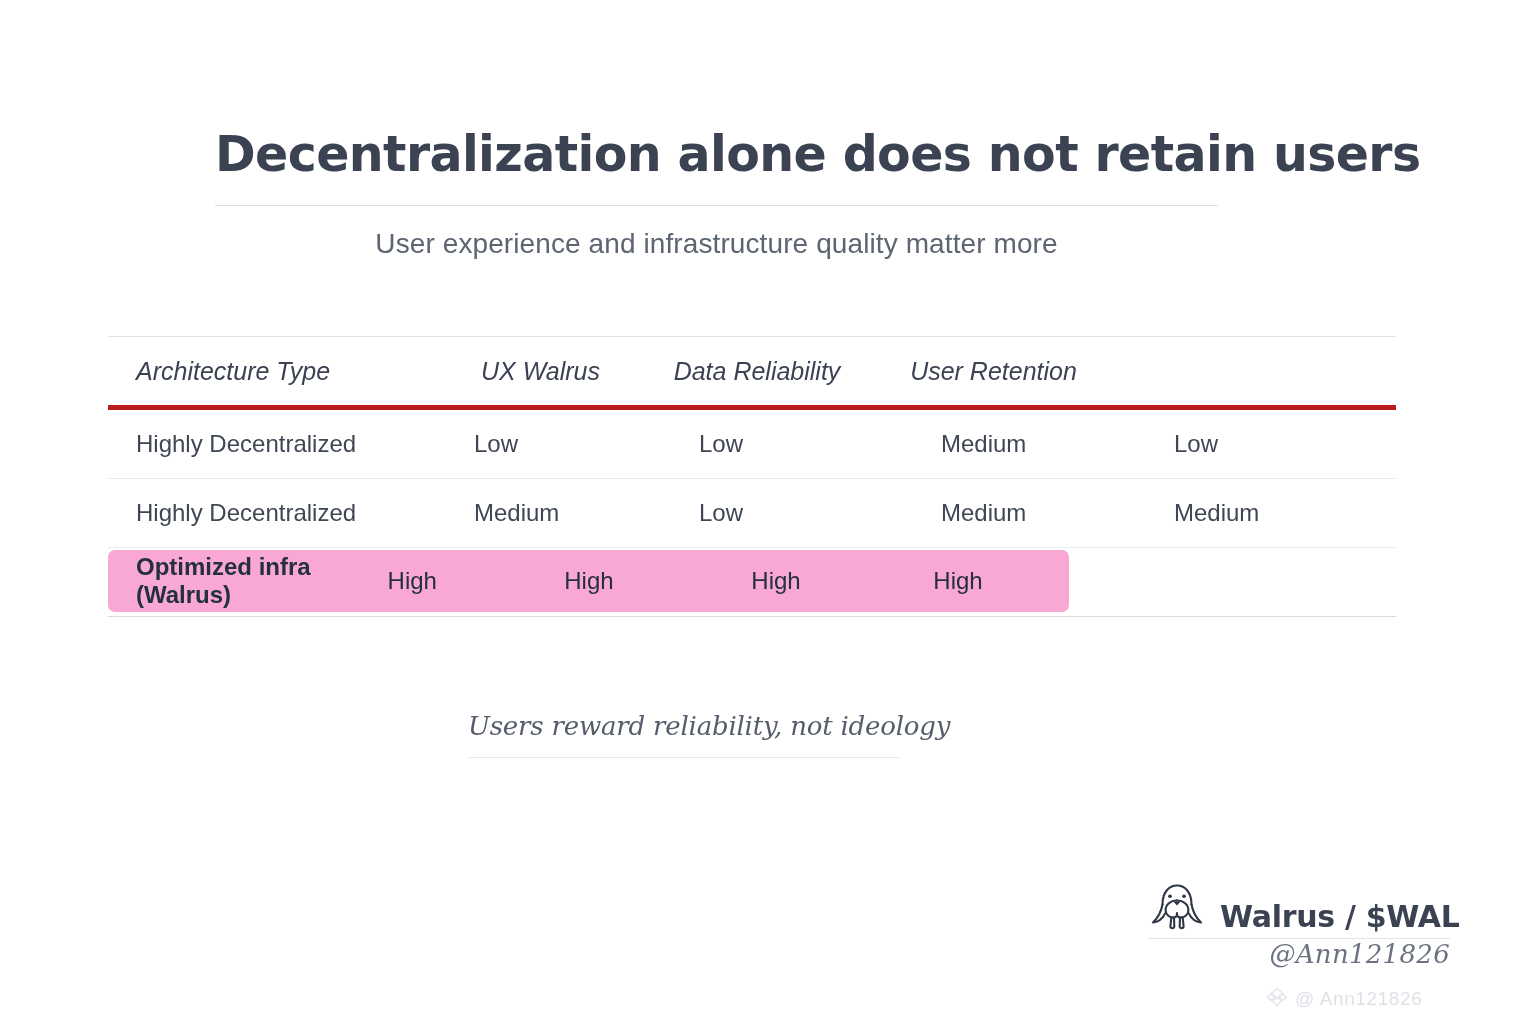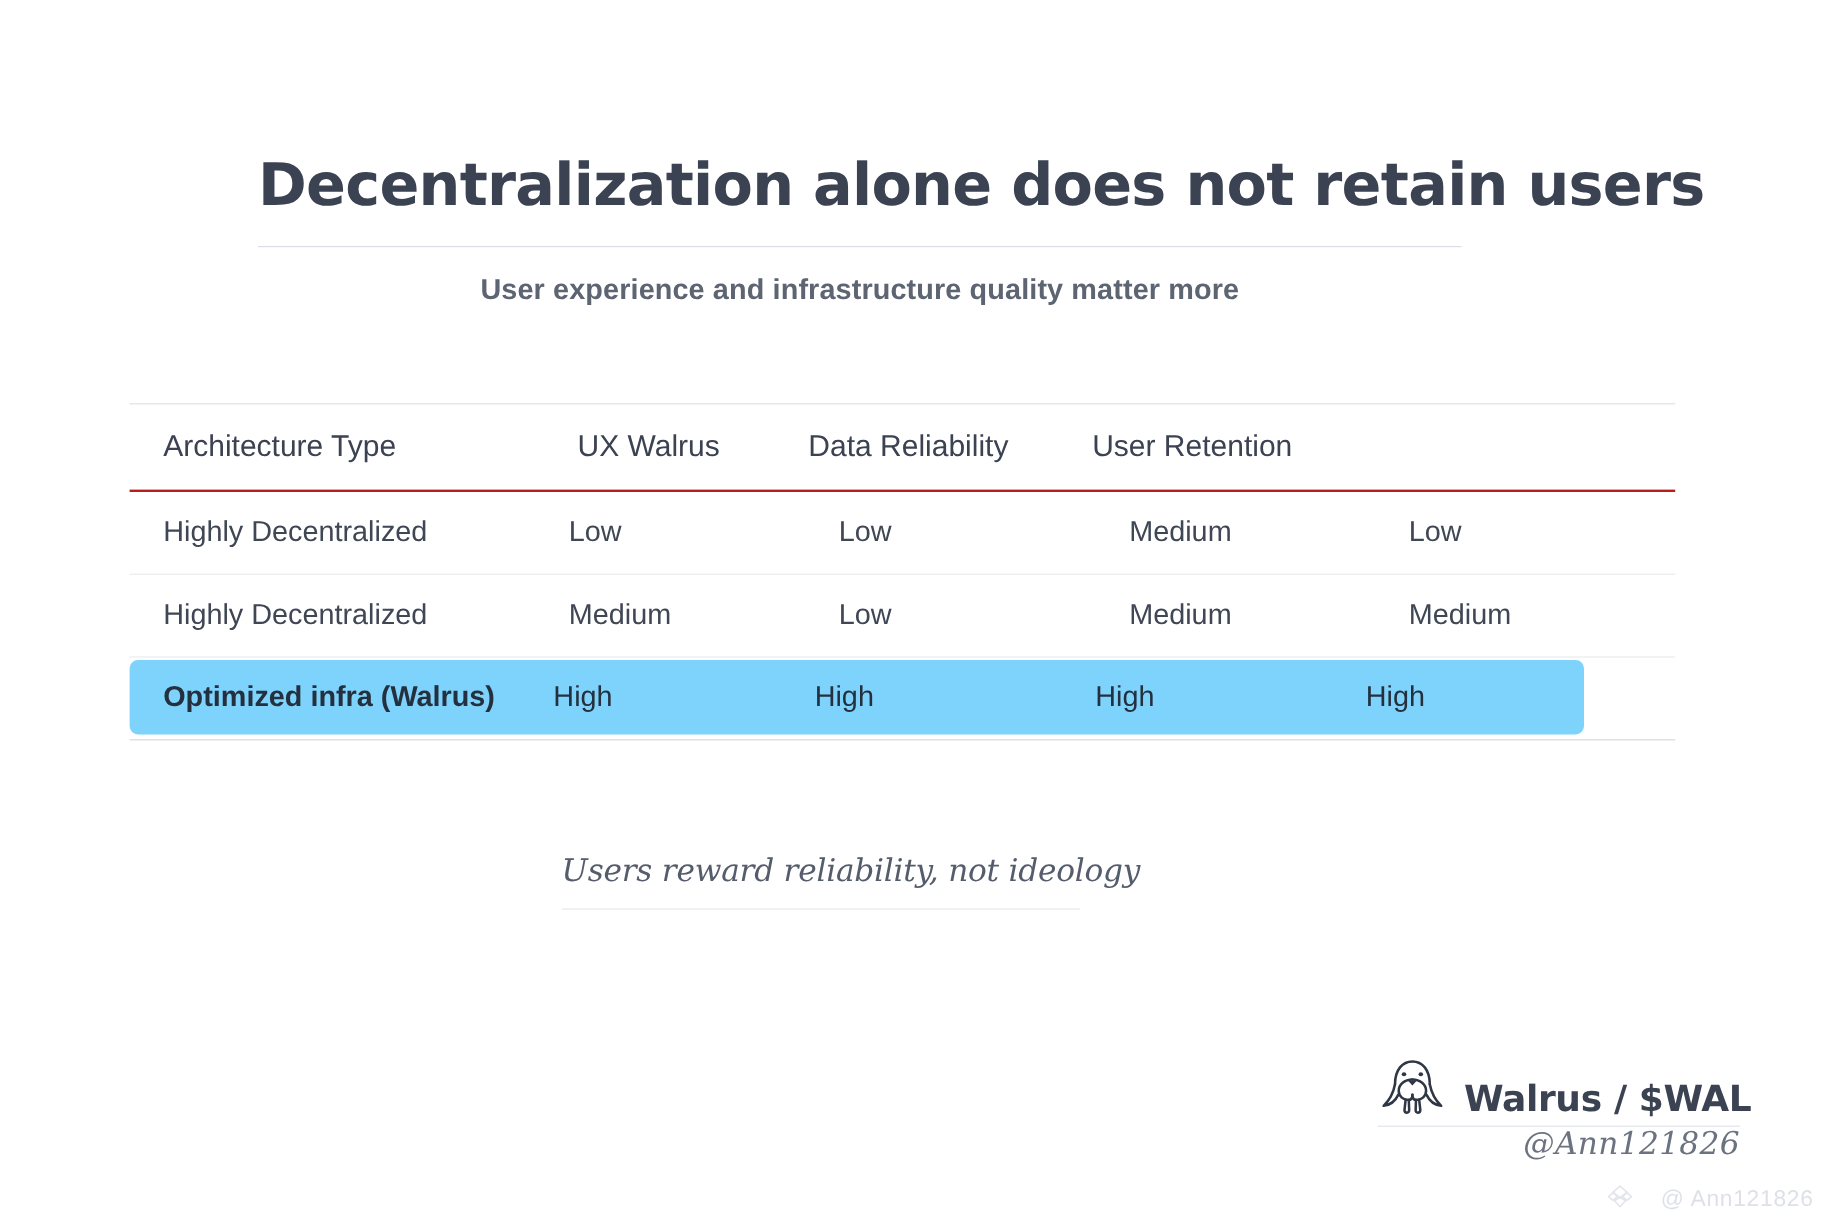--- a/index.html
+++ b/index.html
@@ -39,22 +39,22 @@
     white-space: nowrap;
   }
   .title-rule {
     margin-top: 22px;
     height: 1px;
     background: #dcdee6;
     width: 100%;
   }
   .slide-subtitle {
     margin-top: 22px;
-    font-size: 24px;
-    font-weight: 700;
+    font-size: 28px;
+    font-weight: 400;
     color: #5d6472;
     letter-spacing: 0.1px;
     white-space: nowrap;
   }
 
   
   .table-wrap {
     position: absolute;
     left: 108px;
     top: 336px;
@@ -71,31 +71,32 @@
     width: 100%;
   }
   .trow {
     display: flex;
     align-items: center;
     height: 69px;
     box-sizing: border-box;
   }
   .trow.header {
     height: 73px;
-    border-bottom: 2px solid #b91c1c;
+    border-bottom: 5px solid #b91c1c;
+    font-style: italic;
   }
   .trow.body {
     border-bottom: 1px solid #e9ebf1;
   }
   .trow.highlight {
-    background: #7dd3fc;
+    background: #f9a8d4;
     border-radius: 7px;
     border-bottom: none;
     height: 62px;
-    width: 1212px;
+    width: 961px;
     margin-top: 2px;
     margin-bottom: 4px;
   }
 
   .cell {
     box-sizing: border-box;
     font-size: 24px;
     color: #3f4654;
     font-weight: 400;
   }
@@ -195,25 +196,25 @@
     font-family: "DejaVu Serif", serif;
     font-style: italic;
     font-size: 26px;
     color: #6b7280;
     letter-spacing: 0.3px;
   }
 
   
   .watermark {
     position: absolute;
-    left: 1338px;
+    left: 1265px;
     top: 986px;
     display: flex;
     align-items: center;
-    gap: 22px;
+    gap: 6px;
     opacity: 0.55;
   }
   .watermark-text {
     font-size: 19px;
     color: #c3c8d4;
     letter-spacing: 0.6px;
     white-space: nowrap;
   }
 </style>
 </head>

